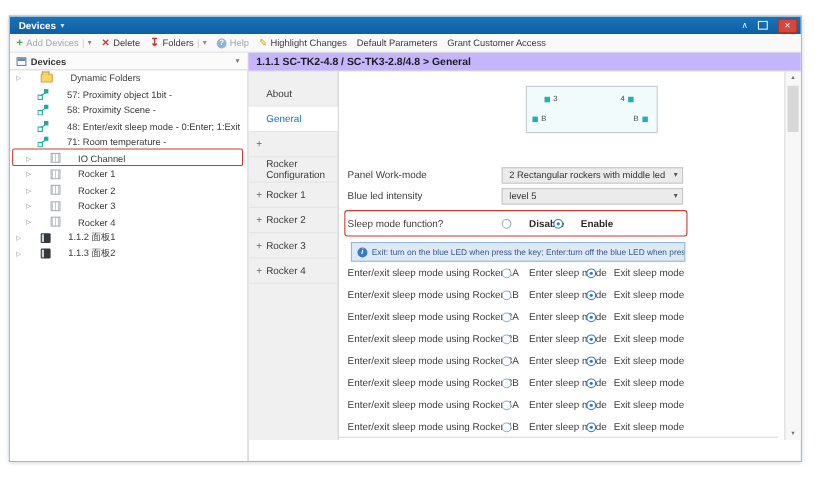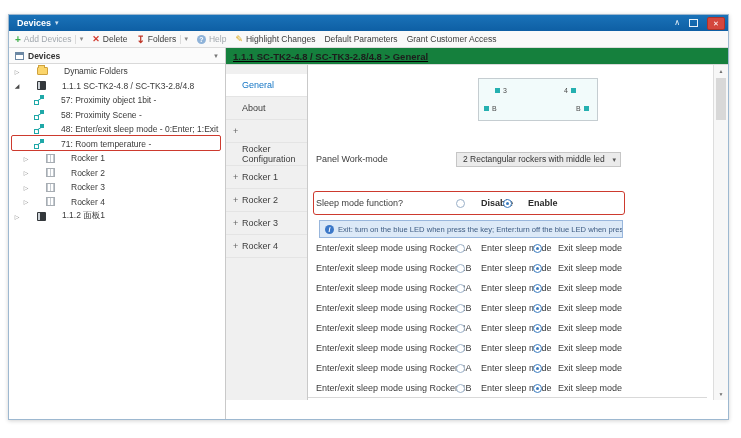--- a/index.html
+++ b/index.html
@@ -57,22 +57,22 @@
               background:#fbd56b;border:1px solid #cfa23e;border-bottom:none;}
   .ico-device{width:9px;height:9px;background:#34383c;border-radius:1px;position:relative;}
   .ico-device::before{content:"";position:absolute;left:1px;top:1px;width:2px;height:7px;background:#cdd3d8;}
   .ico-chan{width:9px;height:9px;border:1px solid #a7adb3;box-sizing:border-box;
             background:repeating-linear-gradient(90deg,#c3c9cf 0 1px,#fff 1px 3px);}
 
   .redbox-tree{position:absolute;left:2px;width:210px;height:16px;border:1.5px solid #cd3a2e;
                border-radius:2px;box-sizing:border-box;pointer-events:none;}
 
   
-  .cheader{position:absolute;left:217px;top:33px;width:502px;height:17px;background:#15803d;
-           border-bottom:1px solid #d9d9d9;box-sizing:border-box;display:flex;align-items:center;text-decoration:underline;}
+  .cheader{position:absolute;left:217px;top:33px;width:502px;height:17px;background:#c4b5fd;
+           border-bottom:1px solid #d9d9d9;box-sizing:border-box;display:flex;align-items:center;}
   .cheader span{margin-left:7px;font-size:9.5px;font-weight:bold;color:#1c1c1c;white-space:nowrap;}
 
   
   .nav{position:absolute;left:217px;top:50px;width:82px;height:335px;background:#f0f0f0;
        border-right:1px solid #c9c9c9;box-sizing:border-box;padding-top:9px;}
   .navitem{height:22px;display:flex;align-items:center;font-size:9px;color:#3c3c3c;
            border-bottom:1px solid #e4e4e4;}
   .navitem .navplus{width:9px;margin-left:7px;color:#666;font-size:9px;flex:none;}
   .navitem.active{background:#fff;color:#1274c4;}
 
@@ -176,25 +176,20 @@
         <span>Devices</span>
         <span class="spacer"></span>
         <span class="sbcaret">▼</span>
       </div>
       <div class="tree">
         <div class="trow lvl0">
           <span class="arrow">▷</span>
           <span class="ico ico-folder"></span>
           <span>Dynamic Folders</span>
         </div>
-        <div class="trow lvl0">
-          <span class="arrow exp">◢</span>
-          <span class="ico ico-device"></span>
-          <span>1.1.1 SC-TK2-4.8 / SC-TK3-2.8/4.8</span>
-        </div>
         <div class="trow lvl2">
           <svg class="ico" width="11" height="10">
               <rect x="6" y="0" width="4" height="4" fill="#1fa8a8"></rect>
               <rect x="0.5" y="5.5" width="4" height="4" fill="#fff" stroke="#1fa8a8"></rect>
               <line x1="3" y1="6" x2="8" y2="3" stroke="#1fa8a8"></line>
             </svg>
           <span>57: Proximity object 1bit -</span>
         </div>
         <div class="trow lvl2">
           <svg class="ico" width="11" height="10">
@@ -216,20 +211,25 @@
           <svg class="ico" width="11" height="10">
               <rect x="6" y="0" width="4" height="4" fill="#1fa8a8"></rect>
               <rect x="0.5" y="5.5" width="4" height="4" fill="#fff" stroke="#1fa8a8"></rect>
               <line x1="3" y1="6" x2="8" y2="3" stroke="#1fa8a8"></line>
             </svg>
           <span>71: Room temperature -</span>
         </div>
         <div class="trow lvl1">
           <span class="arrow">▷</span>
           <span class="ico ico-chan"></span>
+          <span>IO Channel</span>
+        </div>
+        <div class="trow lvl1">
+          <span class="arrow">▷</span>
+          <span class="ico ico-chan"></span>
           <span>Rocker 1</span>
         </div>
         <div class="trow lvl1">
           <span class="arrow">▷</span>
           <span class="ico ico-chan"></span>
           <span>Rocker 2</span>
         </div>
         <div class="trow lvl1">
           <span class="arrow">▷</span>
           <span class="ico ico-chan"></span>
@@ -238,36 +238,41 @@
         <div class="trow lvl1">
           <span class="arrow">▷</span>
           <span class="ico ico-chan"></span>
           <span>Rocker 4</span>
         </div>
         <div class="trow lvl0">
           <span class="arrow">▷</span>
           <span class="ico ico-device"></span>
           <span>1.1.2 面板1</span>
         </div>
+        <div class="trow lvl0">
+          <span class="arrow">▷</span>
+          <span class="ico ico-device"></span>
+          <span>1.1.3 面板2</span>
+        </div>
         <div class="redbox-tree" style="top:71px"></div>
       </div>
     </div>
 
     <div class="cheader">
       <span>1.1.1 SC-TK2-4.8 / SC-TK3-2.8/4.8 &gt; General</span>
     </div>
 
     <div class="nav">
+      <div class="navitem">
+        <span class="navplus"></span>
+        <span>About</span>
+      </div>
       <div class="navitem active">
         <span class="navplus"></span>
         <span>General</span>
-      </div>
-      <div class="navitem">
-        <span class="navplus"></span>
-        <span>About</span>
       </div>
       <div class="navitem">
         <span class="navplus">+</span>
       </div>
       <div class="navitem">
         <span class="navplus"></span>
         <span>Rocker Configuration</span>
       </div>
       <div class="navitem">
         <span class="navplus">+</span>
@@ -309,20 +314,27 @@
       </div>
 
       <div class="prow" style="top:87px">
         <span class="plabel">Panel Work-mode</span>
         <span class="dd">
           <span class="ddval">2 Rectangular rockers with middle led</span>
           <span class="ddcaret">▾</span>
         </span>
       </div>
 
+      <div class="prow" style="top:106px">
+        <span class="plabel">Blue led intensity</span>
+        <span class="dd">
+          <span class="ddval">level 5</span>
+          <span class="ddcaret">▾</span>
+        </span>
+      </div>
 
       <div class="prow" style="top:131px">
         <span class="plabel">Sleep mode function?</span>
         <span class="opt" style="left:148px">
           <span class="radio"></span>
           <span class="optlbl b600">Disable</span>
         </span>
         <span class="opt" style="left:195px">
           <span class="radio checked"></span>
           <span class="optlbl b600">Enable</span>

